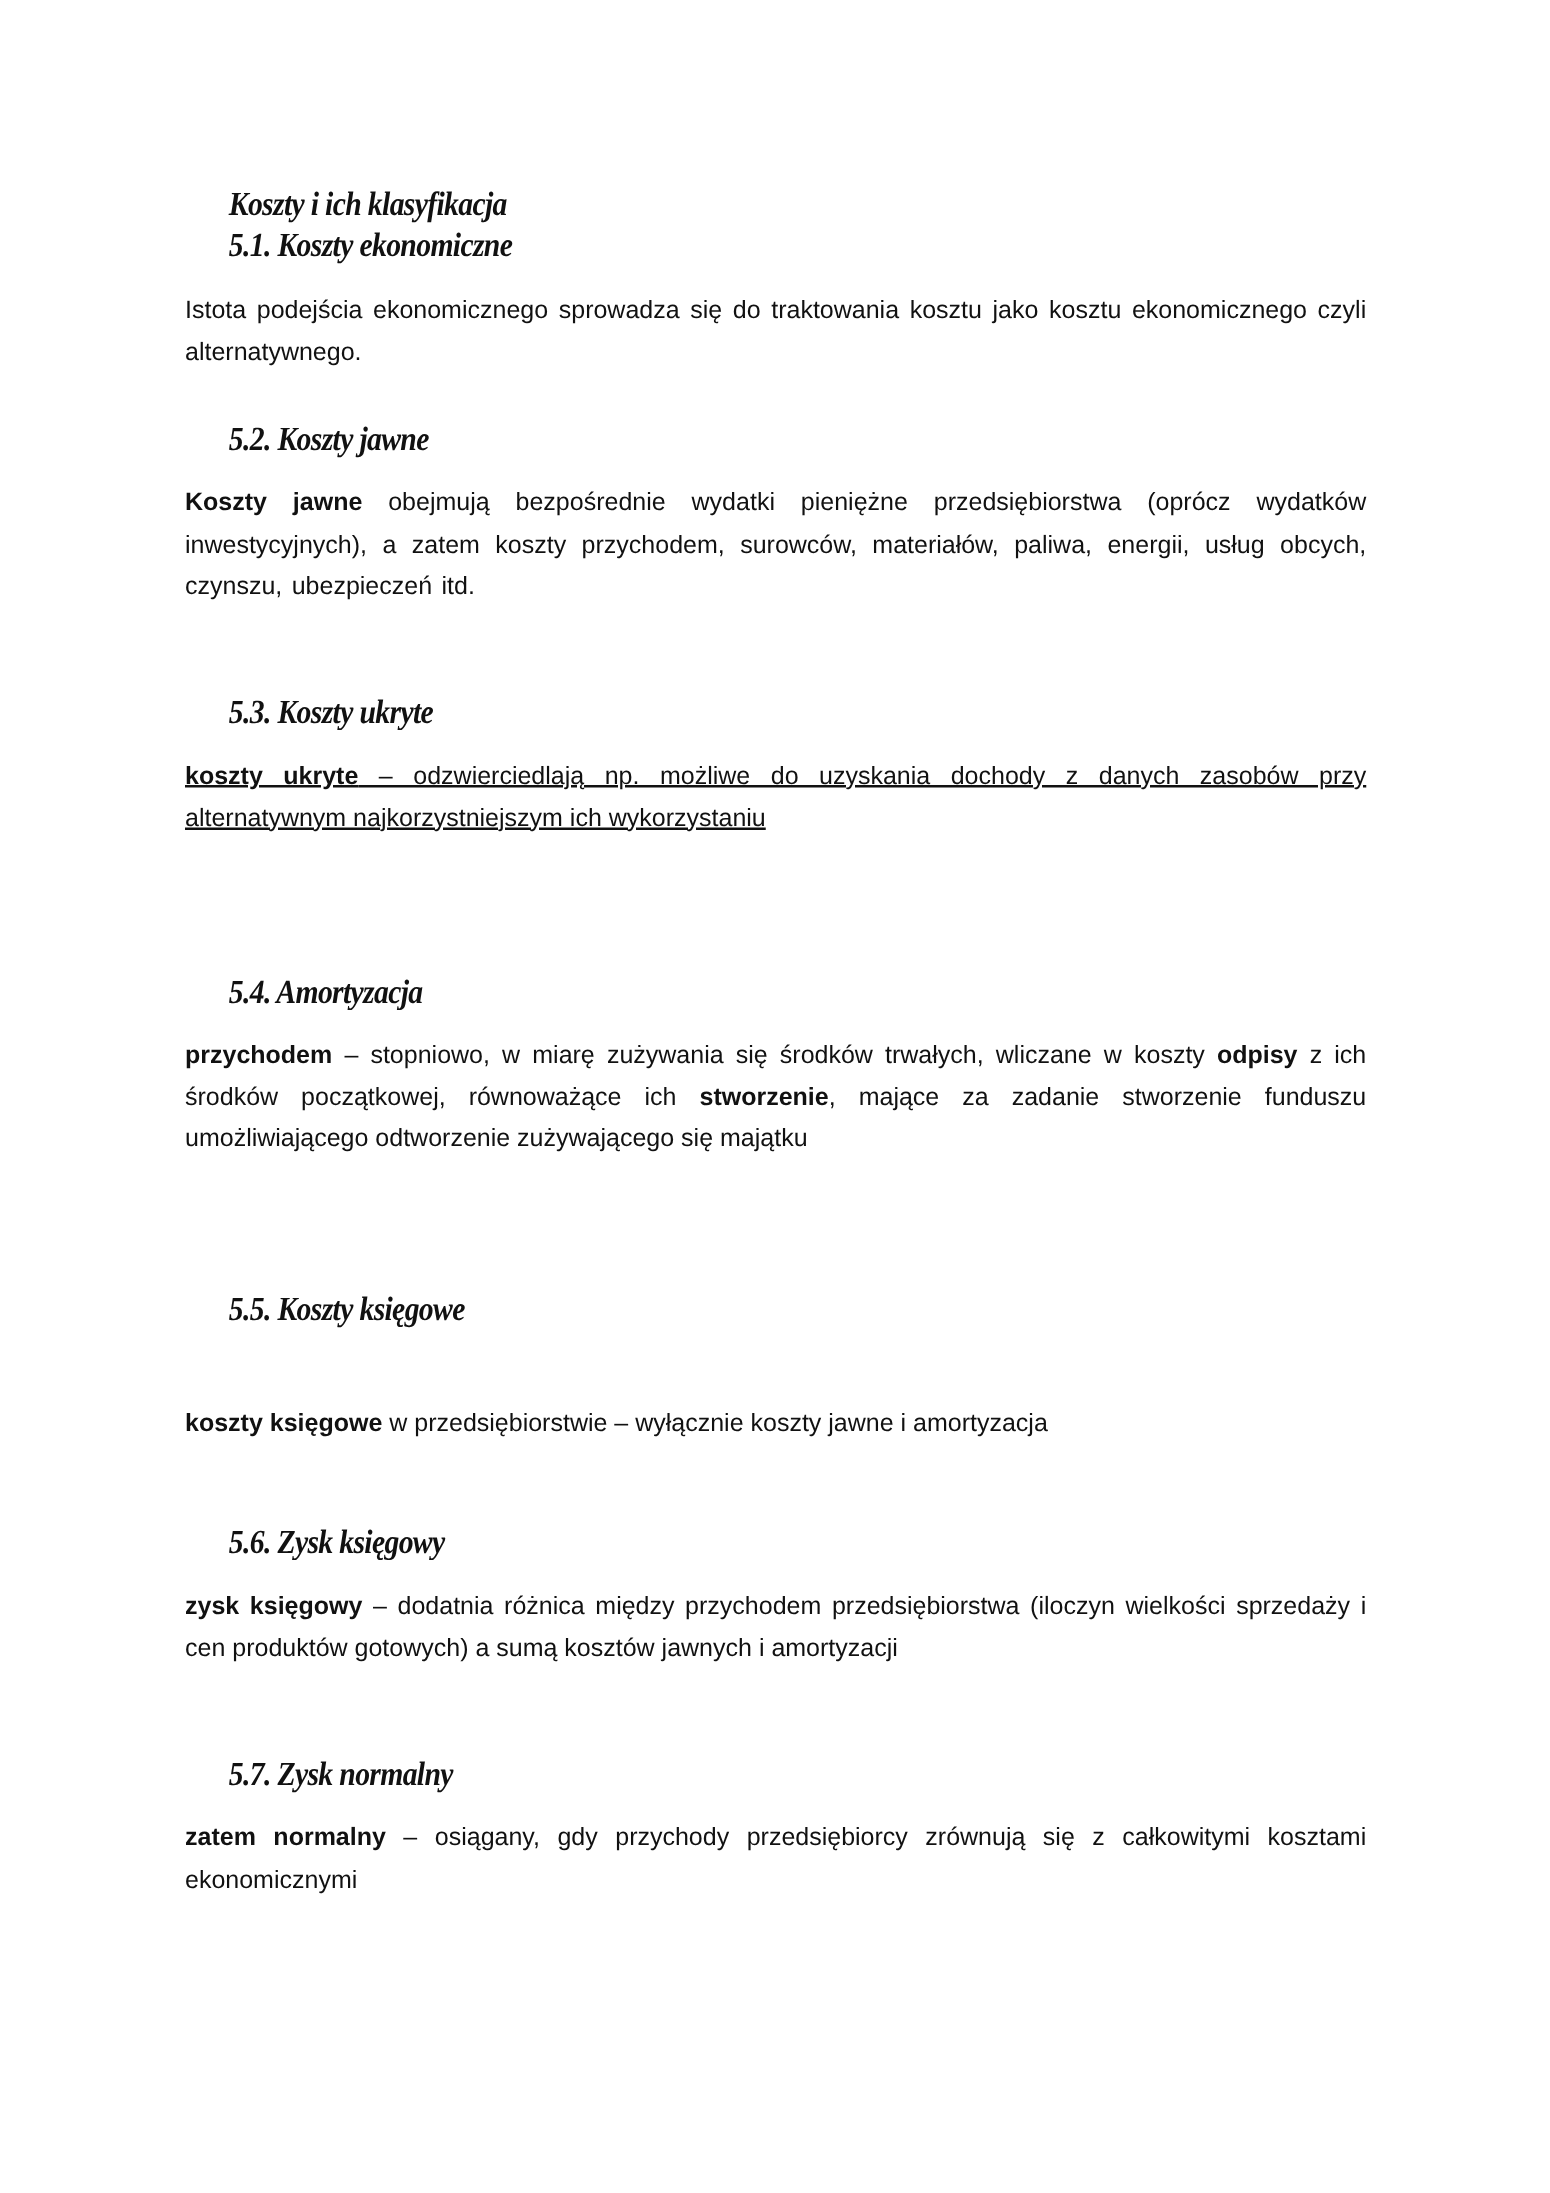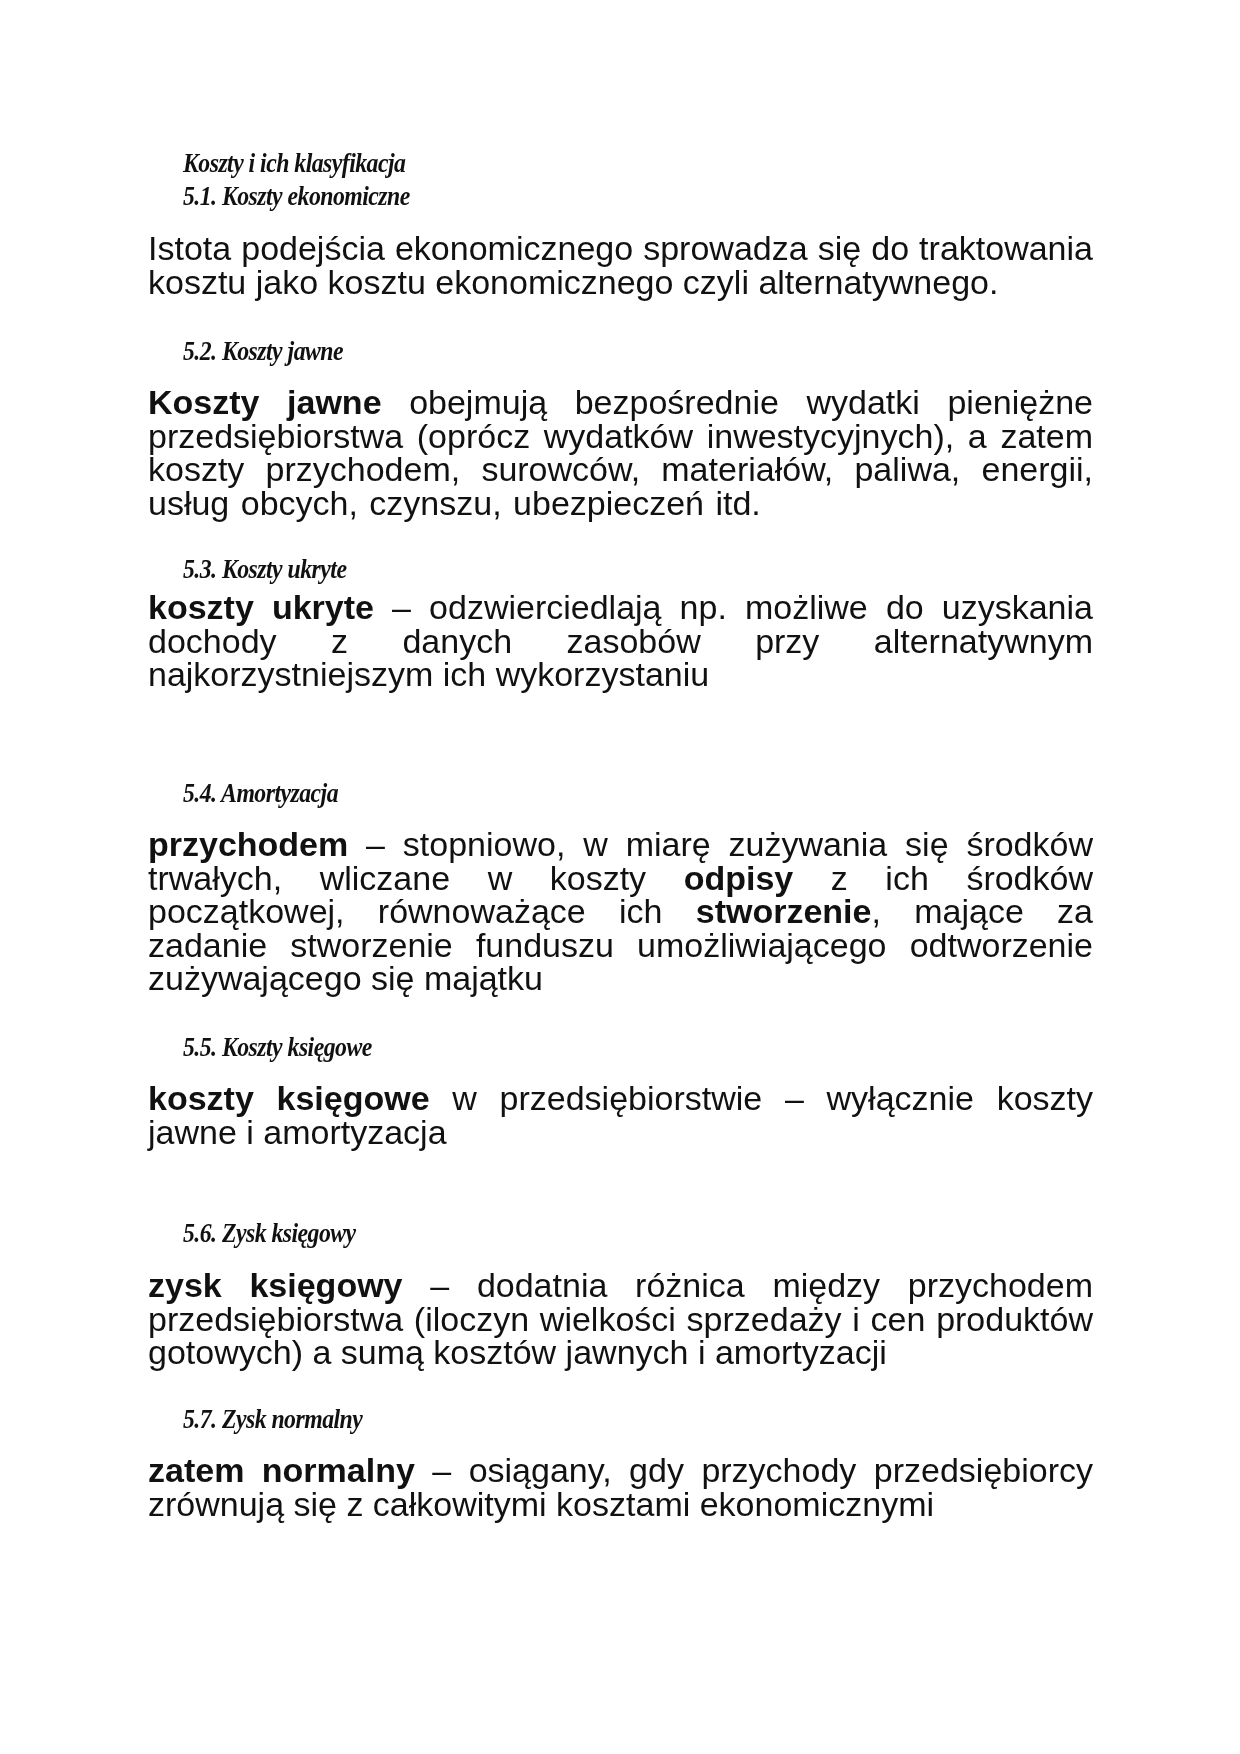--- a/index.html
+++ b/index.html
@@ -1,50 +1,50 @@
 <!DOCTYPE html>
 <html><head>
 <meta charset="utf-8">
 <style>
   html, body { margin: 0; padding: 0; background: #ffffff; }
   body { width: 1240px; height: 1754px; position: relative; overflow: hidden; color: #111; }
   .page { position: absolute; left: 0; top: 0; width: 1124px; height: 1754px; background: #fff; }
   .h { position: absolute; font-family: "Liberation Serif", serif; font-weight: bold; font-style: italic; font-size: 27px; line-height: 33px; letter-spacing: -0.6px; white-space: nowrap; transform: scaleX(0.88); transform-origin: left top; }
-  .p { position: absolute; left: 148px; width: 945px; font-family: "Liberation Sans", sans-serif; font-size: 34px; line-height: 33.5px; text-align: justify; }
+  .p { position: absolute; left: 148px; width: 945px; font-family: "Liberation Sans", sans-serif; font-size: 20px; line-height: 33.5px; text-align: justify; }
   .p b { font-weight: bold; }
   .last { text-align-last: left; }
 </style>
 </head>
 <body>
 
 <div class="page">
 
   <div class="h" style="left:183px; top:147px;">Koszty i ich klasyfikacja</div>
   <div class="h" style="left:183px; top:180px;">5.1. Koszty ekonomiczne</div>
   <div class="p last" style="top:232px;">
     <span>Istota podejścia ekonomicznego sprowadza się do traktowania kosztu jako kosztu ekonomicznego czyli alternatywnego.</span>
   </div>
 
   <div class="h" style="left:183px; top:335px;">5.2. Koszty jawne</div>
   <div class="p last" style="top:386px; word-spacing:2px;">
     <b>Koszty jawne</b><span> obejmują bezpośrednie wydatki pieniężne przedsiębiorstwa (oprócz wydatków inwestycyjnych), a zatem koszty przychodem, surowców, materiałów, paliwa, energii, usług obcych, czynszu, ubezpieczeń itd.</span>
   </div>
 
   <div class="h" style="left:183px; top:553px;">5.3. Koszty ukryte</div>
-  <div class="p last" style="top:591px;">
+  <div class="p last" style="top:605px;text-decoration:underline;">
     <b>koszty ukryte</b><span> – odzwierciedlają np. możliwe do uzyskania dochody z danych zasobów przy alternatywnym najkorzystniejszym ich wykorzystaniu</span>
   </div>
 
   <div class="h" style="left:183px; top:777px;">5.4. Amortyzacja</div>
   <div class="p last" style="top:828px;">
     <b>przychodem</b><span> – stopniowo, w miarę zużywania się środków trwałych, wliczane w koszty </span><b>odpisy</b><span> z ich środków początkowej, równoważące ich </span><b>stworzenie</b><span>, mające za zadanie stworzenie funduszu umożliwiającego odtworzenie zużywającego się majątku</span>
   </div>
 
   <div class="h" style="left:183px; top:1031px;">5.5. Koszty księgowe</div>
-  <div class="p last" style="top:1082px;">
+  <div class="p last" style="top:1123px;">
     <b>koszty księgowe</b><span> w przedsiębiorstwie – wyłącznie koszty jawne i amortyzacja</span>
   </div>
 
   <div class="h" style="left:183px; top:1217px;">5.6. Zysk księgowy</div>
   <div class="p last" style="top:1269px;">
     <b>zysk księgowy</b><span> – dodatnia różnica między przychodem przedsiębiorstwa (iloczyn wielkości sprzedaży i cen produktów gotowych) a sumą kosztów jawnych i amortyzacji</span>
   </div>
 
   <div class="h" style="left:183px; top:1403px;">5.7. Zysk normalny</div>
   <div class="p last" style="top:1454px;">

